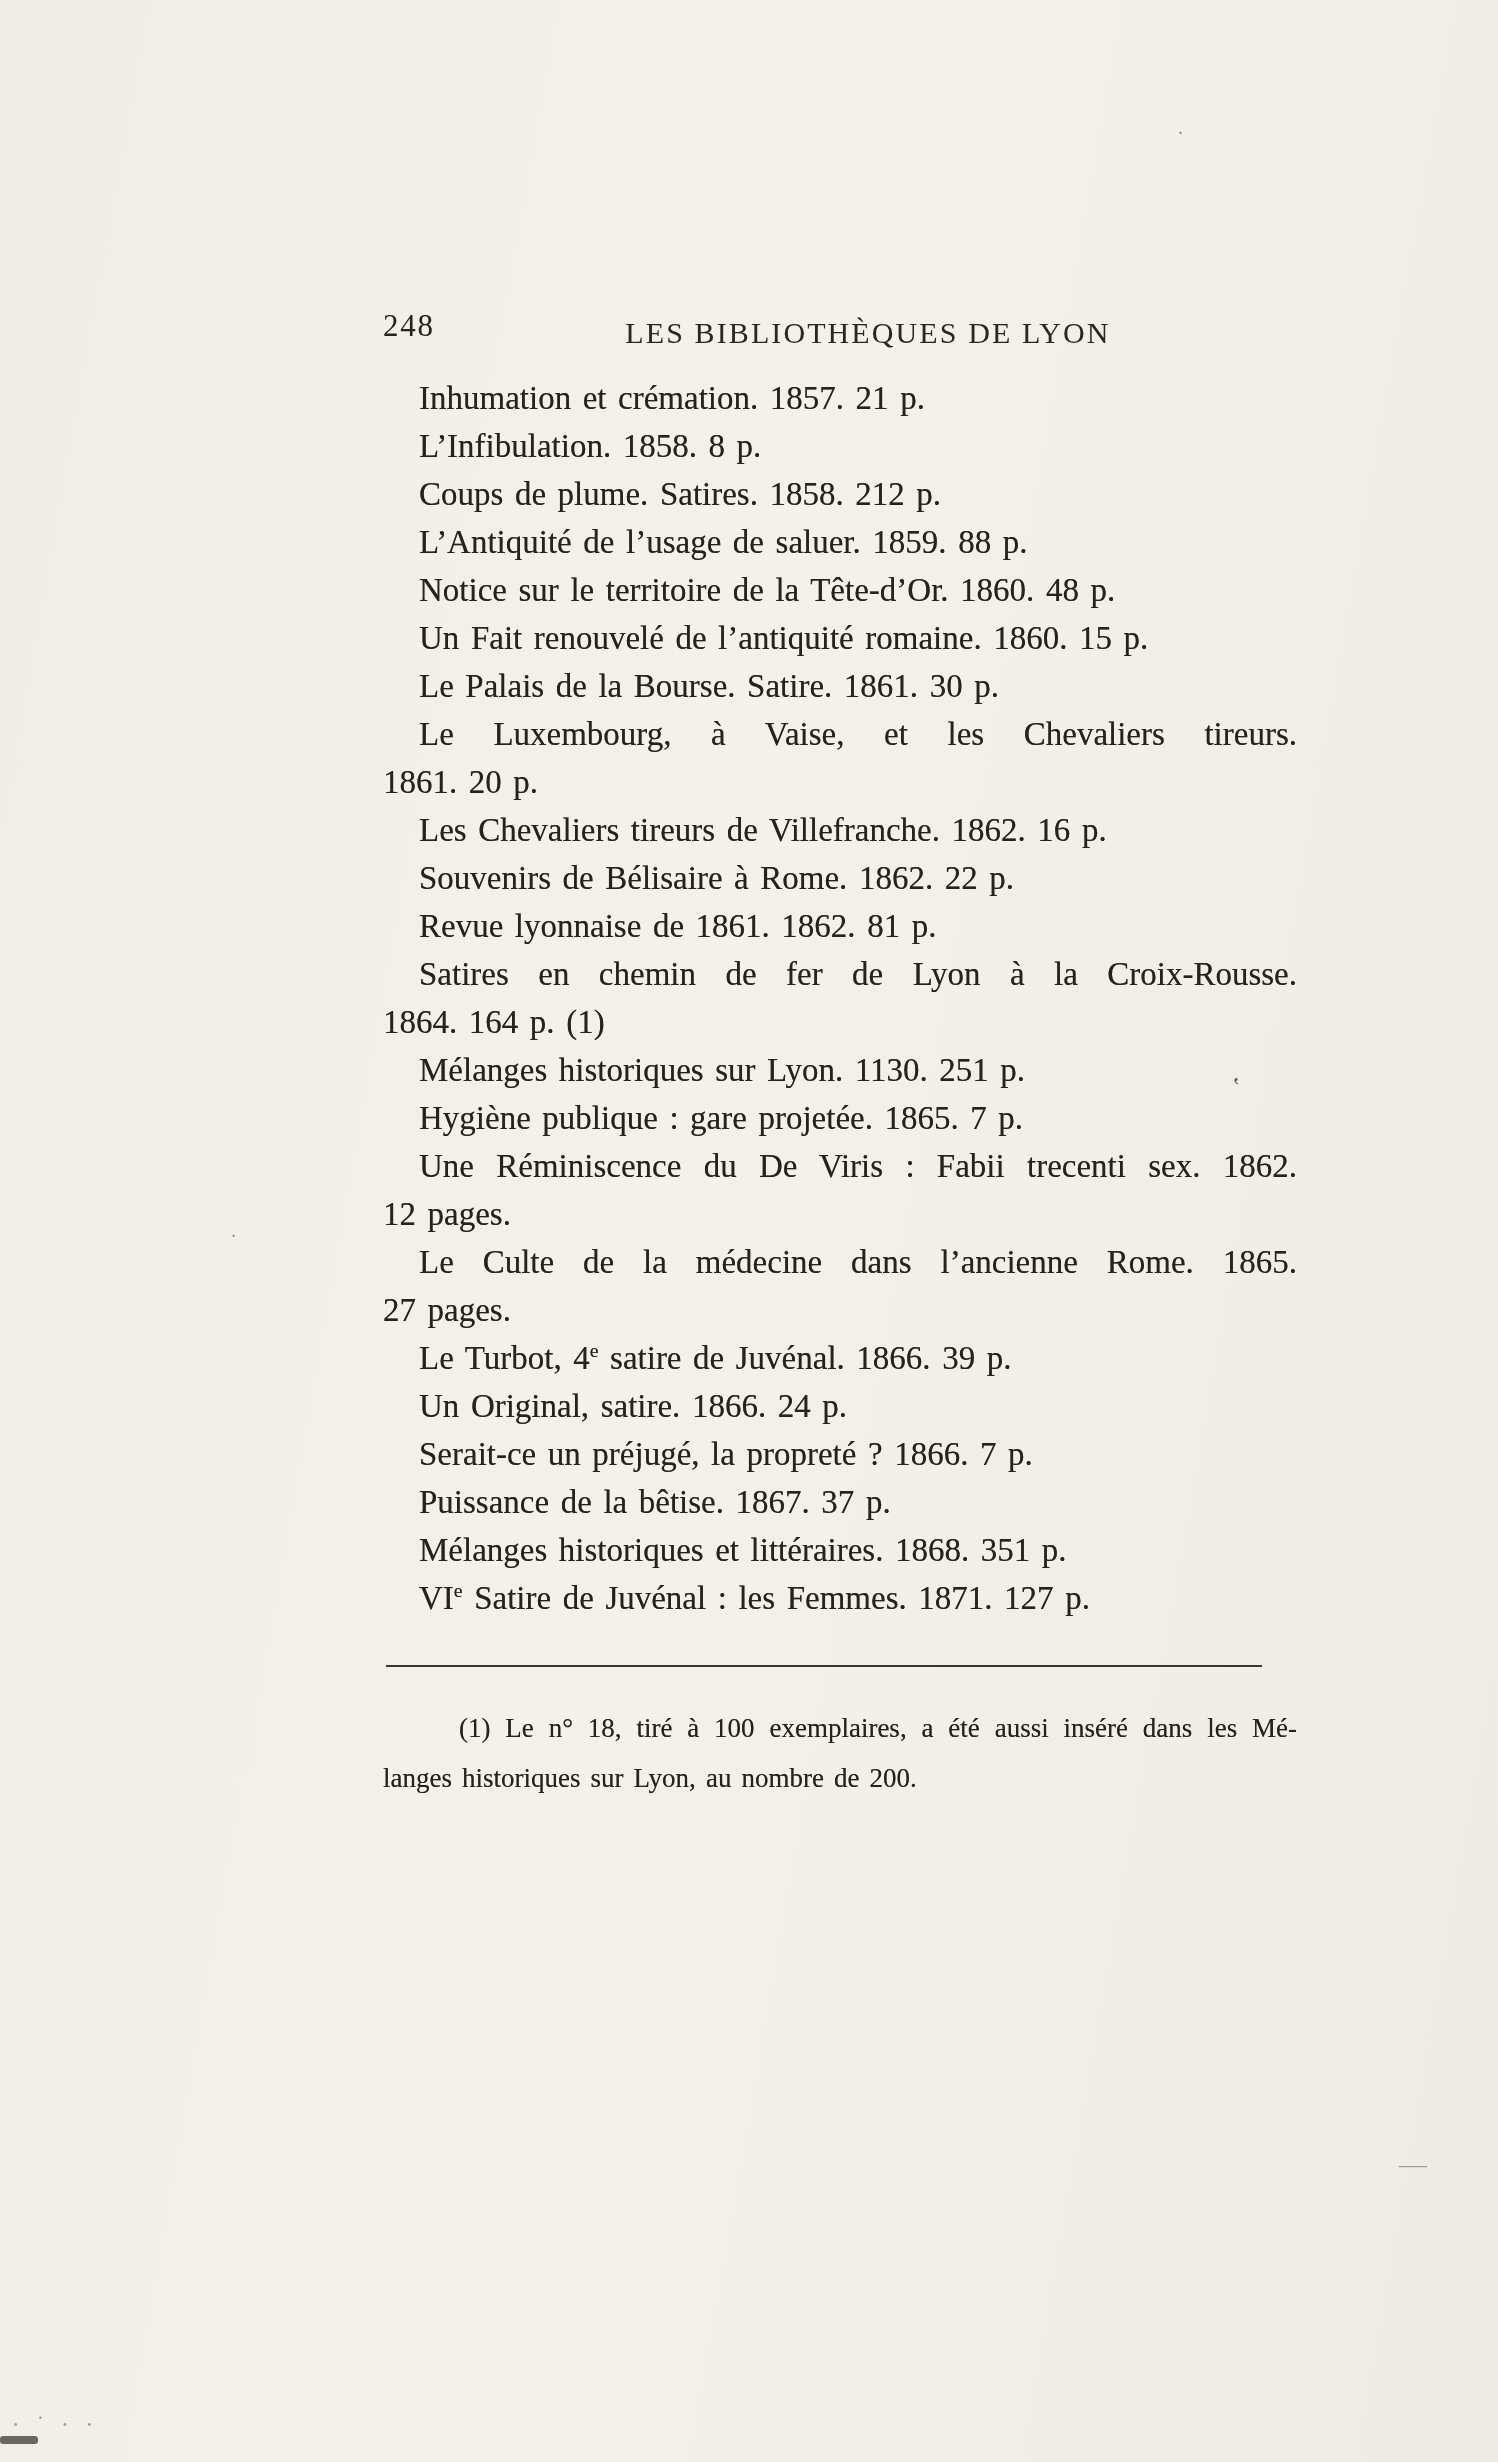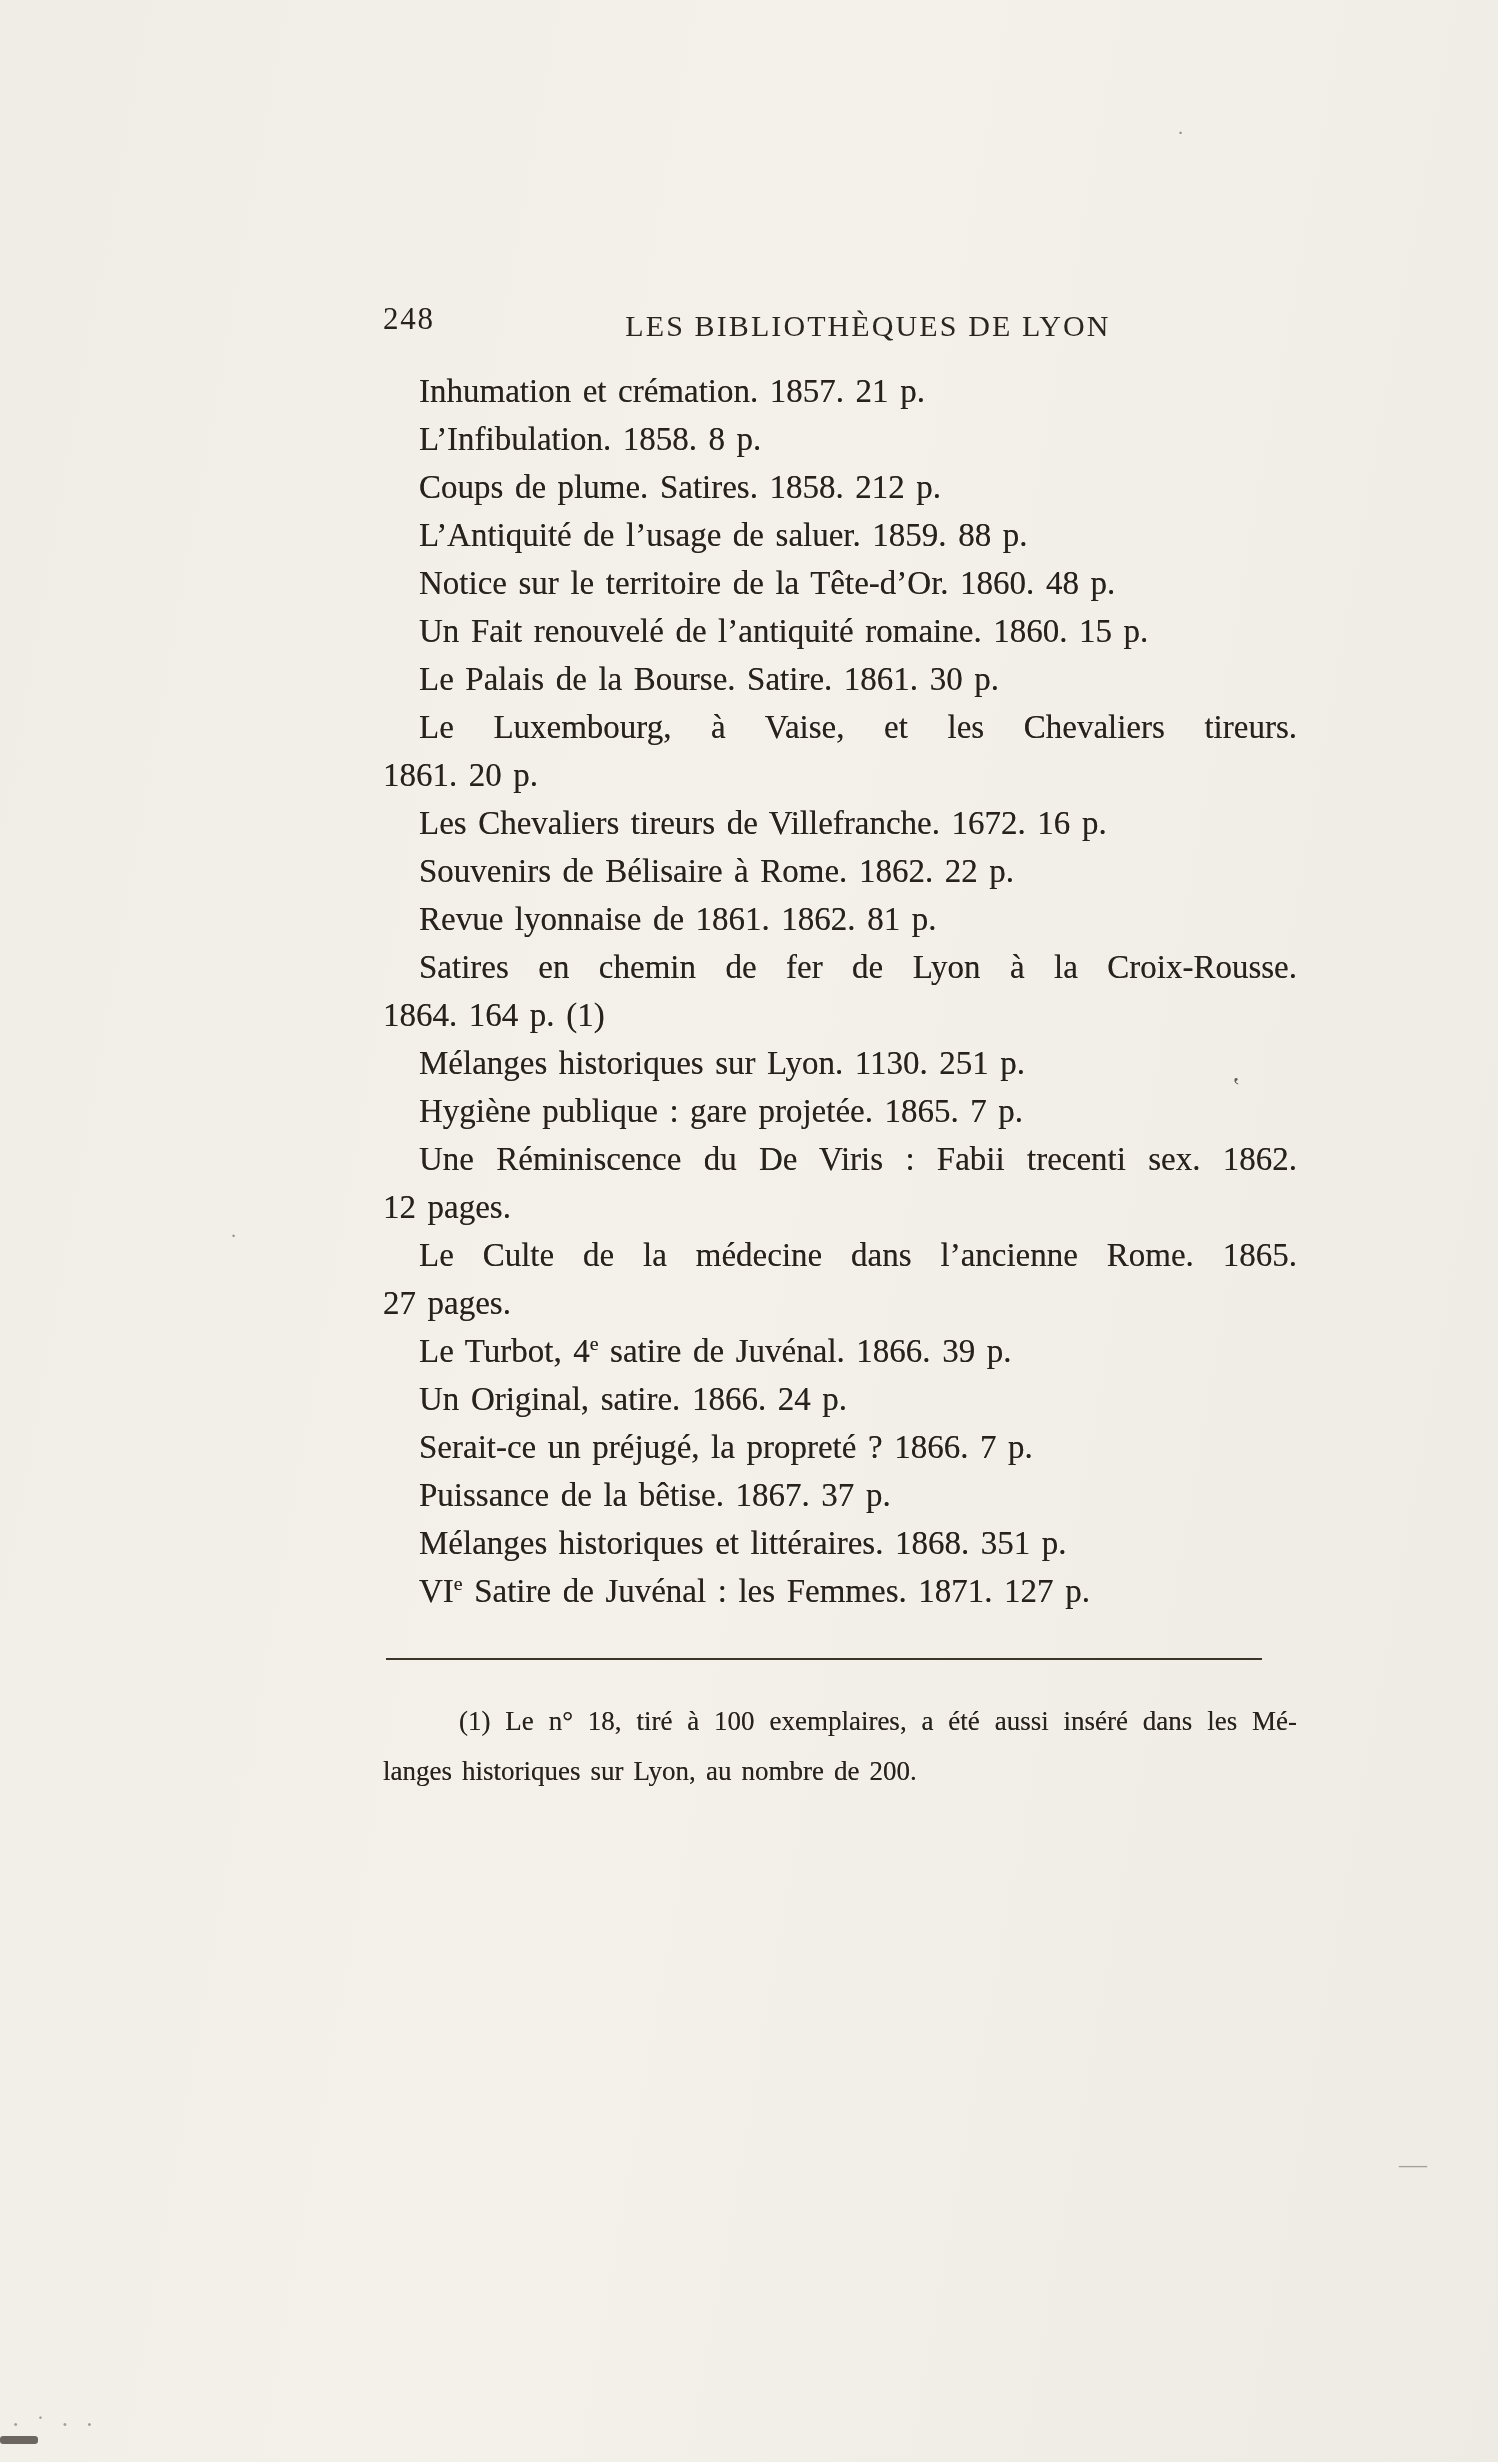--- a/index.html
+++ b/index.html
@@ -5,21 +5,21 @@
   html,body{margin:0;padding:0;}
   body{background:#8a8a86;}
   .page{
     position:relative;
     width:1499px;height:2462px;
     background:linear-gradient(100deg,#efede6 0%,#f3f1ea 45%,#edebe3 100%);
     font-family:"Liberation Serif","DejaVu Serif",serif;
     color:#27221a;
     overflow:hidden;
   }
-  .content{position:absolute;left:383px;top:301px;width:914px;}
+  .content{position:absolute;left:383px;top:308px;width:914px;}
   .header{position:relative;height:40px;}
   .pagenum{position:absolute;left:0;top:0;font-size:31px;letter-spacing:1.7px;}
   .running{
     position:absolute;left:calc(50% + 28px);transform:translateX(-50%);
     top:8.3px;font-size:30px;letter-spacing:2.1px;white-space:nowrap;color:#2c271e;
   }
   .body-block{margin-top:26px;}
   .line{
     height:48px;line-height:48px;font-size:33px;white-space:nowrap;
     word-spacing:3.3px;
@@ -56,21 +56,21 @@
     <div class="body-block" id="body-lines">
         <div class="line indent"><span>Inhumation et crémation. 1857. 21 p.</span></div>
         <div class="line indent"><span>L’Infibulation. 1858. 8 p.</span></div>
         <div class="line indent"><span>Coups de plume. Satires. 1858. 212 p.</span></div>
         <div class="line indent"><span>L’Antiquité de l’usage de saluer. 1859. 88 p.</span></div>
         <div class="line indent"><span>Notice sur le territoire de la Tête-d’Or. 1860. 48 p.</span></div>
         <div class="line indent"><span>Un Fait renouvelé de l’antiquité romaine. 1860. 15 p.</span></div>
         <div class="line indent"><span>Le Palais de la Bourse. Satire. 1861. 30 p.</span></div>
         <div class="line indent just"><span>Le Luxembourg, à Vaise, et les Chevaliers tireurs.</span></div>
         <div class="line"><span>1861. 20 p.</span></div>
-        <div class="line indent"><span>Les Chevaliers tireurs de Villefranche. 1672. 16 p.</span></div>
+        <div class="line indent"><span>Les Chevaliers tireurs de Villefranche. 1862. 16 p.</span></div>
         <div class="line indent"><span>Souvenirs de Bélisaire à Rome. 1862. 22 p.</span></div>
         <div class="line indent"><span>Revue lyonnaise de 1861. 1862. 81 p.</span></div>
         <div class="line indent just"><span>Satires en chemin de fer de Lyon à la Croix-Rousse.</span></div>
         <div class="line"><span>1864. 164 p. (1)</span></div>
         <div class="line indent"><span>Mélanges historiques sur Lyon. 1130. 251 p.</span></div>
         <div class="line indent"><span>Hygiène publique : gare projetée. 1865. 7 p.</span></div>
         <div class="line indent just"><span>Une Réminiscence du </span><span class="it">De Viris : Fabii trecenti sex.</span><span> 1862.</span></div>
         <div class="line"><span>12 pages.</span></div>
         <div class="line indent just"><span>Le Culte de la médecine dans l’ancienne Rome. 1865.</span></div>
         <div class="line"><span>27 pages.</span></div>

